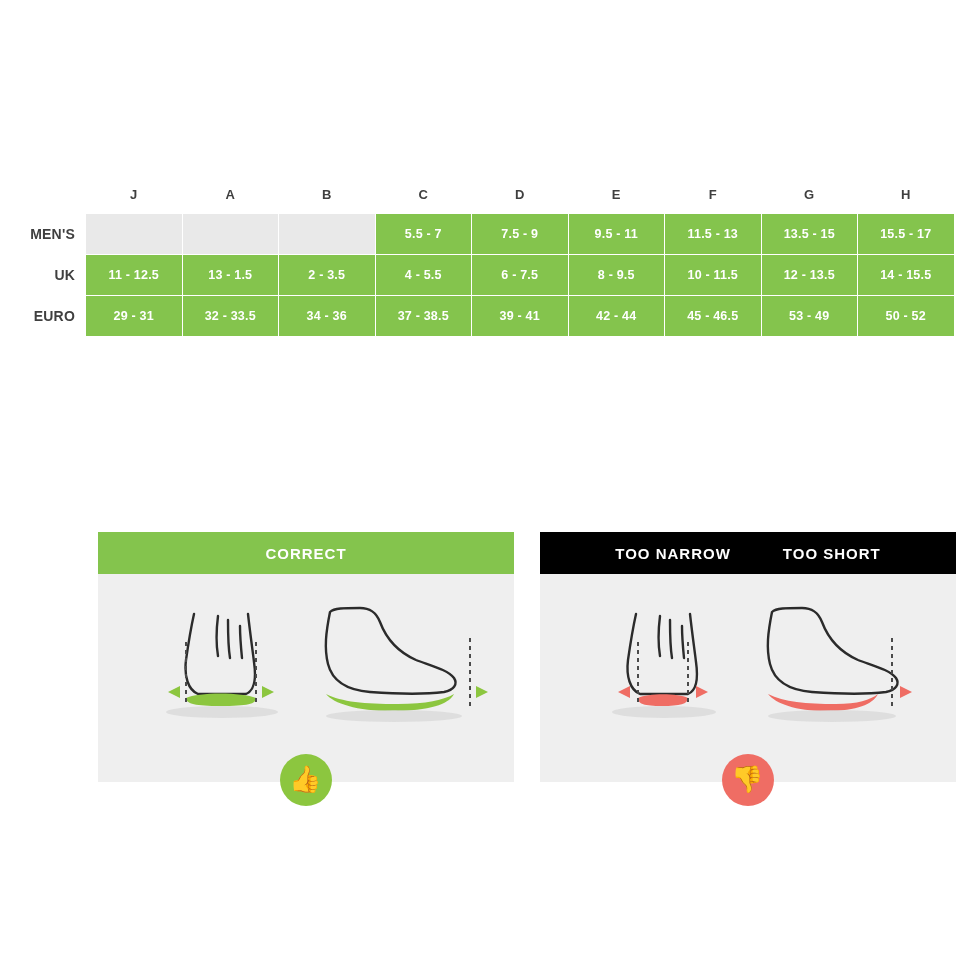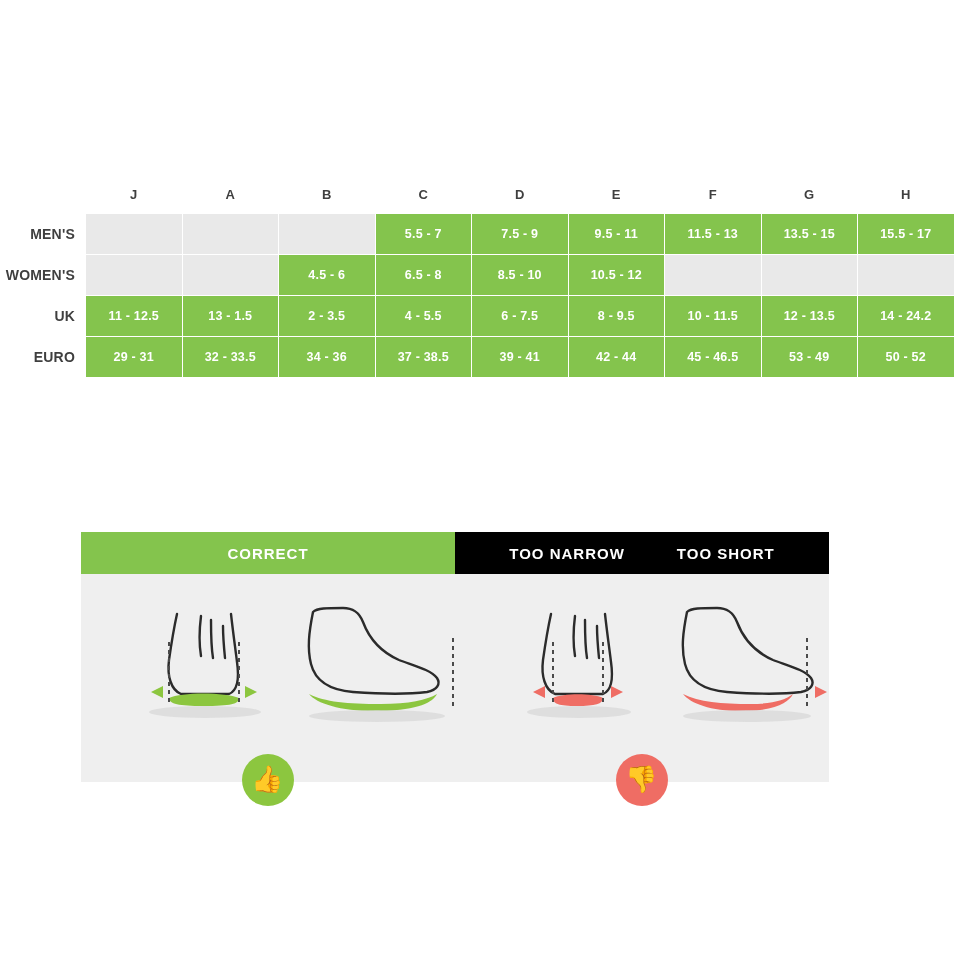--- a/index.html
+++ b/index.html
@@ -89,22 +89,22 @@
   }
   .size-table td.cell.empty {
     background: #e9e9e9;
     color: transparent;
   }
 
   
   .fit-row {
     position: absolute;
     top: 532px;
-    left: 81px;
-    width: 748px;
+    left: 98px;
+    width: 858px;
     display: flex;
     justify-content: space-between;
     text-align: center;
   }
   .fit-card {
     width: 416px;
     background: #efefef;
     position: relative;
     padding-bottom: 0;
   }
@@ -191,42 +191,30 @@
           <td class="cell empty"></td>
           <td class="cell empty"></td>
           <td class="cell filled">5.5 - 7</td>
           <td class="cell filled">7.5 - 9</td>
           <td class="cell filled">9.5 - 11</td>
           <td class="cell filled">11.5 - 13</td>
           <td class="cell filled">13.5 - 15</td>
           <td class="cell filled">15.5 - 17</td>
         </tr>
         <tr>
-          <td class="rowlabel">WOMEN'S</td>
-          <td class="cell empty"></td>
-          <td class="cell empty"></td>
-          <td class="cell filled">4.5 - 6</td>
-          <td class="cell filled">6.5 - 8</td>
-          <td class="cell filled">8.5 - 10</td>
-          <td class="cell filled">10.5 - 12</td>
-          <td class="cell empty"></td>
-          <td class="cell empty"></td>
-          <td class="cell empty"></td>
-        </tr>
-        <tr>
           <td class="rowlabel">UK</td>
           <td class="cell filled">11 - 12.5</td>
           <td class="cell filled">13 - 1.5</td>
           <td class="cell filled">2 - 3.5</td>
           <td class="cell filled">4 - 5.5</td>
           <td class="cell filled">6 - 7.5</td>
           <td class="cell filled">8 - 9.5</td>
           <td class="cell filled">10 - 11.5</td>
           <td class="cell filled">12 - 13.5</td>
-          <td class="cell filled">14 - 24.2</td>
+          <td class="cell filled">14 - 15.5</td>
         </tr>
         <tr>
           <td class="rowlabel">EURO</td>
           <td class="cell filled">29 - 31</td>
           <td class="cell filled">32 - 33.5</td>
           <td class="cell filled">34 - 36</td>
           <td class="cell filled">37 - 38.5</td>
           <td class="cell filled">39 - 41</td>
           <td class="cell filled">42 - 44</td>
           <td class="cell filled">45 - 46.5</td>

